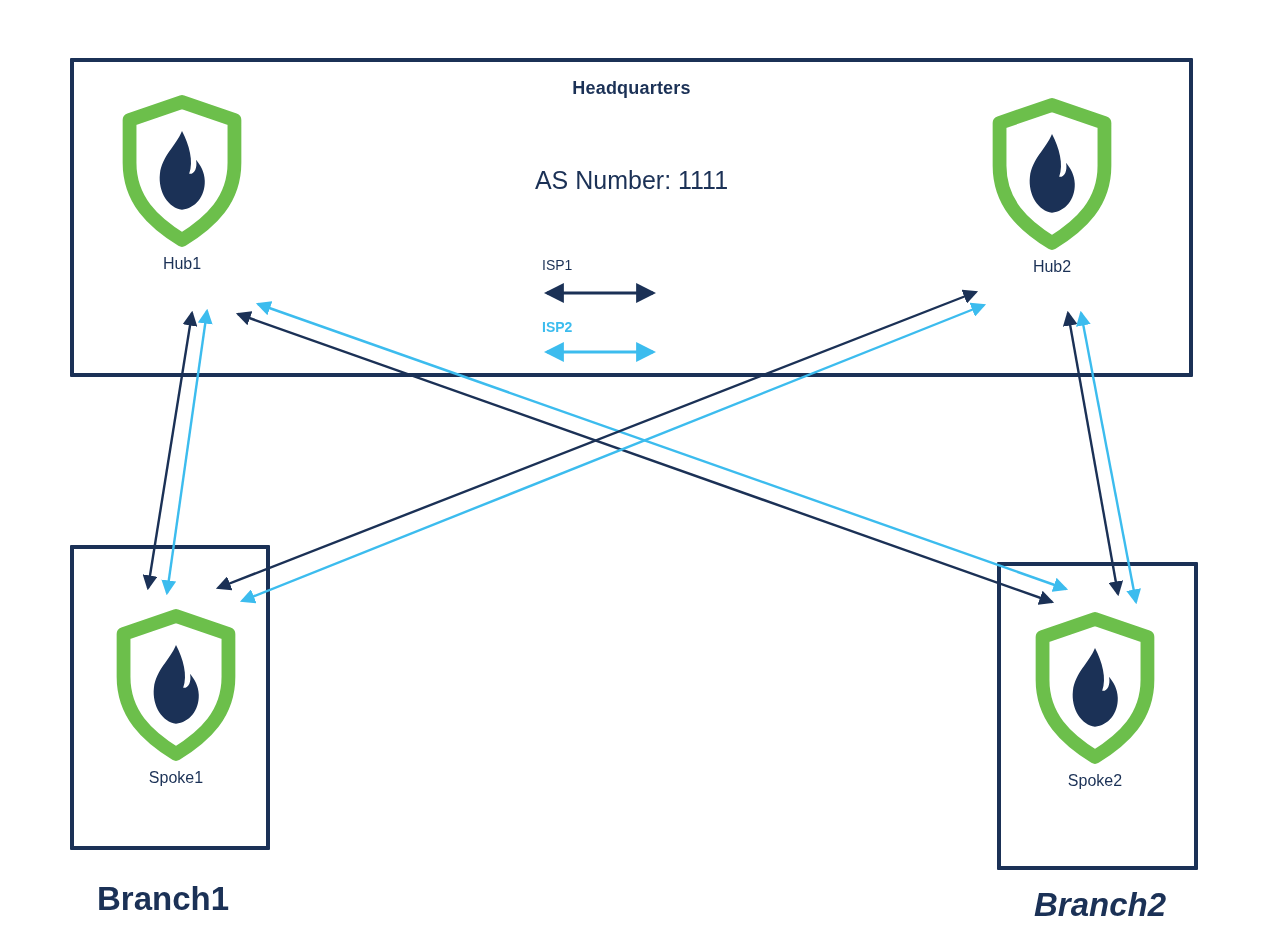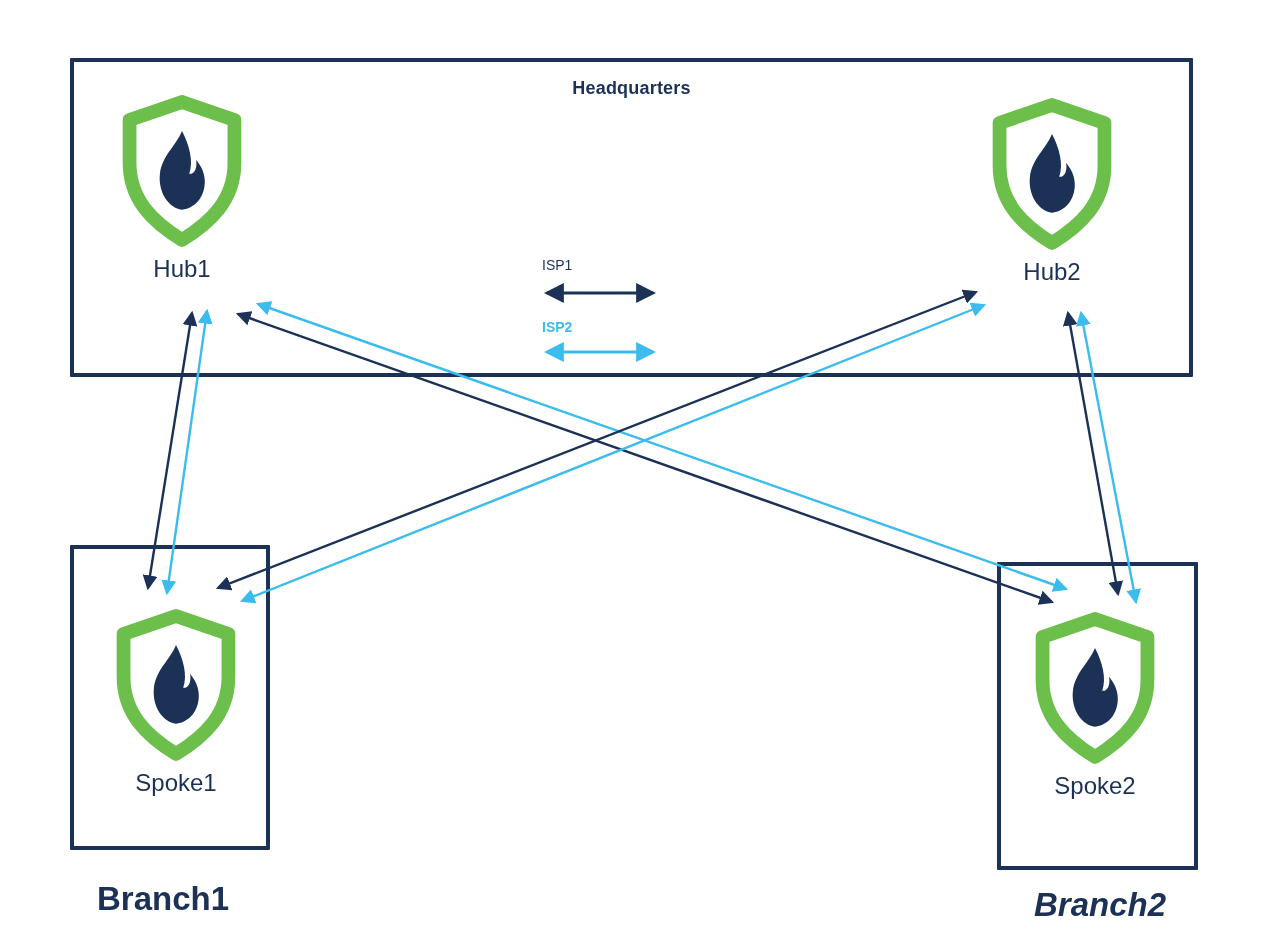--- a/index.html
+++ b/index.html
@@ -28,21 +28,21 @@
   .legend{position:absolute;left:537px;top:252px;width:126px;height:116px;}
   .legend-label{position:absolute;left:5px;width:100%;text-align:left;font-size:14px;line-height:26px;}
   #isp1-label{top:0;color:var(--navy);}
   #isp2-label{top:62px;color:var(--blue);font-weight:bold;}
   .legend-arrow{position:absolute;left:0;width:126px;height:16px;overflow:visible;}
   #isp1-arrow{top:33px;}
   #isp2-arrow{top:92px;}
 
   .node{position:absolute;width:160px;text-align:center;}
   .node .fw{display:block;margin:0 auto;width:138px;height:162px;}
-  .node-label{font-size:24px;margin-top:3px;}
+  .node-label{font-size:16px;margin-top:3px;}
   #node-hub1{left:102px;top:90px;}
   #node-hub2{left:972px;top:93px;}
   #node-spoke1{left:96px;top:604px;}
   #node-spoke2{left:1015px;top:607px;}
 
   .branch-label{position:absolute;width:200px;text-align:center;font-size:33px;font-weight:bold;}
   #branch1-label{left:63px;top:880px;}
   #branch2-label{left:1000px;top:886px;font-style:italic;}
 
   #arrow-layer{position:absolute;left:0;top:0;width:1264px;height:946px;pointer-events:none;}
@@ -57,20 +57,21 @@
     <defs>
       <g id="fw-icon">
         <path d="M50 8 L88 21 L88 52 C88 79 71 95 50 108 C29 95 12 79 12 52 L12 21 Z" style="fill:#ffffff;stroke:var(--green)" stroke-width="10" stroke-linejoin="round"></path>
         <path d="M50 29 C45.5 40 35.5 47 34 60 C32.5 73.5 40.5 85 50 86 C59.5 85 66.8 76.5 66.5 65 C66.3 58.5 63.5 54 60.2 49.8 C61.3 56.2 58.8 60.6 55.2 60 C58.6 51 55.2 39 50 29 Z" style="fill:var(--navy)"></path>
       </g>
     </defs>
   </svg>
 
   <div class="box" id="hq-box">
     <div class="hq-title">Headquarters</div>
+    <div class="as-number">AS Number: 1111</div>
   </div>
 
   <div class="legend">
     <div class="legend-label" id="isp1-label">ISP1</div>
     <svg class="legend-arrow" id="isp1-arrow">
       <line x1="10" y1="8" x2="116" y2="8" style="stroke:var(--navy)" stroke-width="3.2" marker-start="url(#arr-navy)" marker-end="url(#arr-navy)"></line>
     </svg>
     <div class="legend-label" id="isp2-label">ISP2</div>
     <svg class="legend-arrow" id="isp2-arrow">
       <line x1="10" y1="8" x2="116" y2="8" style="stroke:var(--blue)" stroke-width="3.2" marker-start="url(#arr-blue)" marker-end="url(#arr-blue)"></line>

